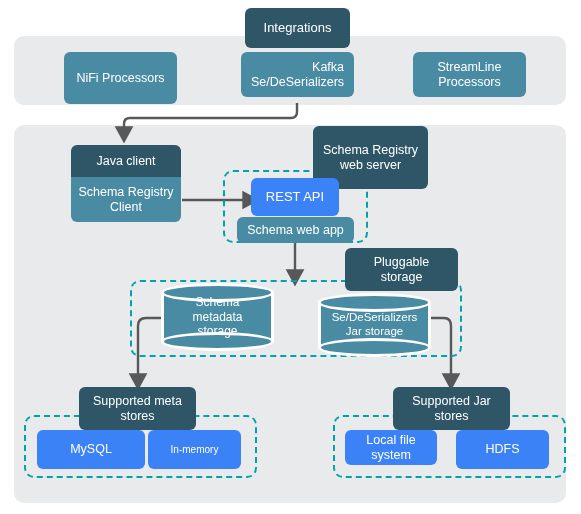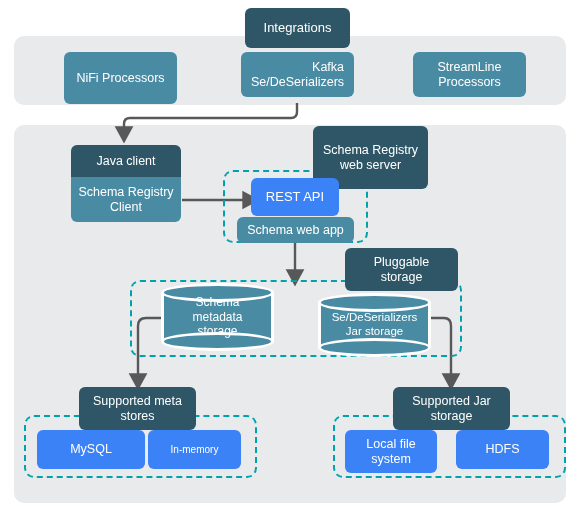--- a/index.html
+++ b/index.html
@@ -110,19 +110,19 @@
   </div>
 
   <div class="node dark" style="left:79px;top:387px;width:117px;height:43px;font-size:12.5px;
               white-space:pre-line;z-index:4;">Supported meta
 stores</div>
   <div class="node bright" style="left:37px;top:430px;width:108px;height:39px;font-size:12.5px;z-index:3;">MySQL</div>
   <div class="node bright" style="left:148px;top:430px;width:93px;height:39px;font-size:10px;z-index:3;">In-memory</div>
 
   <div class="node dark" style="left:393px;top:387px;width:117px;height:43px;font-size:12.5px;
               white-space:pre-line;z-index:4;">Supported Jar
-storage</div>
-  <div class="node bright" style="left:345px;top:430px;width:92px;height:43px;font-size:12.5px;
+stores</div>
+  <div class="node bright" style="left:345px;top:430px;width:92px;height:35px;font-size:12.5px;
               white-space:pre-line;z-index:3;">Local file
 system</div>
   <div class="node bright" style="left:456px;top:430px;width:93px;height:39px;font-size:12.5px;z-index:3;">HDFS</div>
 
 </div>
 
 </body></html>

